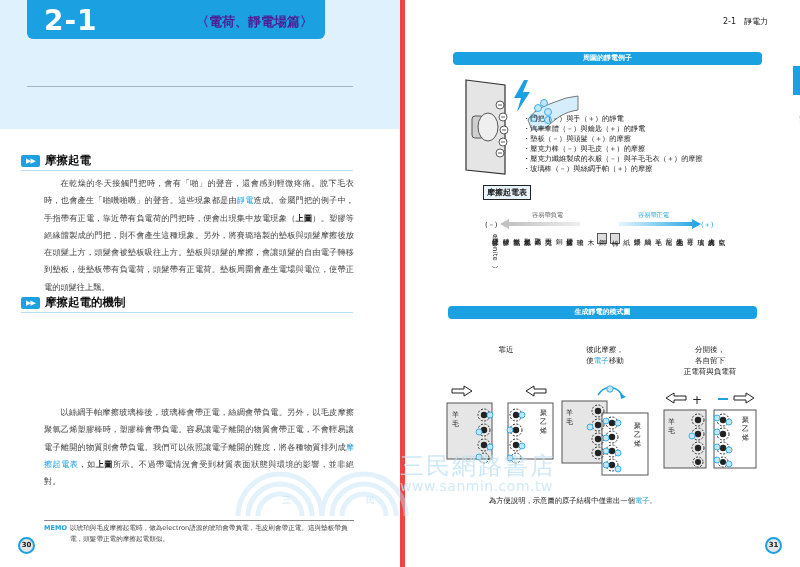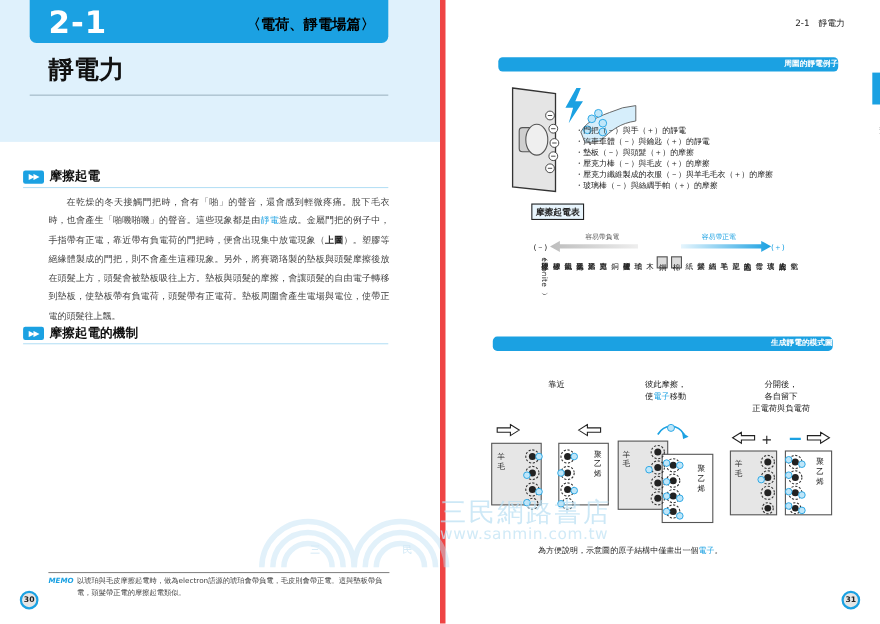--- a/index.html
+++ b/index.html
@@ -4,44 +4,44 @@
 <style>
   * { box-sizing: border-box; margin: 0; padding: 0; }
   html, body { width: 800px; height: 567px; overflow: hidden; background: #ffffff; }
   body { position: relative; font-family: "DejaVu Sans", "Liberation Sans", sans-serif; color: #222; }
   .page { position: absolute; top: 0; height: 567px; background: #fff; }
   #left-page { left: 0; width: 400px; }
   #right-page { left: 400px; width: 413px; border-left: 5px solid #ef4444; }
 
   
   .intro-band { position: absolute; left: 0; top: 0; width: 400px; height: 129px; background: #dff1fc; }
-  .section-bar { position: absolute; left: 27px; top: 0; width: 326px; height: 39px; background: #1ba1e2; border-radius: 0 0 6px 6px; }
+  .section-bar { position: absolute; left: 27px; top: 0; width: 298px; height: 39px; background: #1ba1e2; border-radius: 0 0 6px 6px; }
   .section-num { position: absolute; left: 17px; top: 4px; font-size: 28px; font-weight: bold; color: #fff; letter-spacing: 1px; }
-  .section-sub { position: absolute; right: 12px; top: 13px; font-size: 13px; font-weight: bold; color: #000000; }
+  .section-sub { position: absolute; right: 12px; top: 13px; font-size: 13px; font-weight: bold; color: #4c1d95; }
   .page-title { position: absolute; left: 44px; top: 48px; font-size: 23px; font-weight: bold; color: #111; }
   .title-rule { position: absolute; left: 27px; top: 86px; width: 326px; height: 1px; background: #9fb6c4; }
   .intro-text { position: absolute; left: 44px; top: 98px; width: 312px; font-size: 8.3px; line-height: 19px; color: #333; }
 
   .h2 { position: absolute; left: 21px; width: 332px; height: 18px; border-bottom: 1px solid #b7e0f5; }
   .h2 .badge { position: absolute; left: 0; top: 2px; width: 19px; height: 12px; background: #1ba1e2; border-radius: 2px; color: #fff; font-size: 7px; text-align: center; line-height: 12px; letter-spacing: -1px; }
   .h2 .txt { position: absolute; left: 24px; top: 0; font-size: 11.5px; font-weight: bold; color: #111; }
   .para { position: absolute; left: 44px; width: 310px; font-size: 8.2px; line-height: 17.3px; color: #444; text-align: justify; }
   .para .hl { color: #1ba1e2; }
   .para b { color: #222; }
 
   .memo-rule { position: absolute; left: 44px; top: 520px; width: 310px; height: 1px; background: #888; }
-  .memo-label { position: absolute; left: 44px; top: 524px; font-size: 6.5px; font-weight: bold; color: #1ba1e2; font-style: italic; }
+  .memo-label { position: absolute; left: 44px; top: 524px; font-size: 6.5px; font-weight: bold; color: #1ba1e2; }
   .memo-text { position: absolute; left: 70px; top: 523px; width: 285px; font-size: 6.6px; line-height: 11px; color: #444; }
   .page-num { position: absolute; width: 17px; height: 17px; border: 2px solid #1ba1e2; border-radius: 50%; font-size: 7px; font-weight: bold; text-align: center; line-height: 13px; color: #222; background: #e5e5e5; }
 
   
   .run-head { position: absolute; right: 45px; top: 16px; font-size: 8px; color: #222; }
   .chapter-tab { position: absolute; right: 0; top: 66px; width: 20px; height: 29px; background: #1ba1e2; color: #fff; font-size: 6.5px; text-align: center; line-height: 9px; padding-top: 1px; }
   .chapter-label { position: absolute; right: 4px; top: 101px; width: 12px; font-size: 7.5px; font-weight: bold; line-height: 10px; color: #222; text-align: center; }
-  .fig-bar { position: absolute; left: 48px; width: 309px; height: 13px; background: #1ba1e2; border-radius: 4px; color: #fff; font-size: 7px; font-weight: bold; text-align: right; line-height: 13px; }
+  .fig-bar { position: absolute; left: 48px; width: 309px; height: 13px; background: #1ba1e2; border-radius: 4px; color: #fff; font-size: 7px; font-weight: bold; text-align: center; line-height: 13px; }
 
   .ex-list { position: absolute; left: 118px; top: 114px; font-size: 7.2px; line-height: 10px; color: #222; list-style: none; }
   .ex-list li::before { content: "・"; }
 
   .tribo-title { position: absolute; left: 483px; top: 185px; border: 1.5px solid #222; padding: 1px 3px; font-size: 8px; font-weight: bold; background: #e8f5fd; }
   .tribo-neg-label { position: absolute; left: 532px; top: 211px; font-size: 6.2px; color: #555; }
   .tribo-pos-label { position: absolute; left: 638px; top: 211px; font-size: 6.2px; color: #1ba1e2; }
   .tribo-neg-end { position: absolute; left: 485px; top: 220px; font-size: 7px; color: #222; }
   .tribo-pos-end { position: absolute; left: 701px; top: 220px; font-size: 7px; color: #1ba1e2; }
   .arrow-neg { position: absolute; left: 500px; top: 219px; width: 80px; height: 10px; }
@@ -61,34 +61,36 @@
 </style>
 </head>
 <body>
 
 <div id="left-page" class="page">
   <div class="intro-band"></div>
   <div class="section-bar">
     <span class="section-num">2-1</span>
     <span class="section-sub">〈電荷、靜電場篇〉</span>
   </div>
-  <div class="page-title">靜電力</div>
   <div class="title-rule"></div>
 
   <div class="h2" style="top:153px">
     <span class="badge">▶▶</span>
     <span class="txt">摩擦起電</span>
   </div>
   <div class="para" style="top:175px; text-indent:2em">
     <span>在乾燥的冬天接觸門把時，會有「啪」的聲音，還會感到輕微疼痛。脫下毛衣時，也會產生「啪嘰啪嘰」的聲音。這些現象都是由</span><span class="hl">靜電</span><span>造成。金屬門把的例子中，手指帶有正電，靠近帶有負電荷的門把時，便會出現集中放電現象（</span><b>上圖</b><span>）。塑膠等絕緣體製成的門把，則不會產生這種現象。另外，將賽璐珞製的墊板與頭髮摩擦後放在頭髮上方，頭髮會被墊板吸往上方。墊板與頭髮的摩擦，會讓頭髮的自由電子轉移到墊板，使墊板帶有負電荷，頭髮帶有正電荷。墊板周圍會產生電場與電位，使帶正電的頭髮往上飄。</span>
   </div>
 
   <div class="h2" style="top:295px">
     <span class="badge">▶▶</span>
     <span class="txt">摩擦起電的機制</span>
+  </div>
+  <div class="para" style="top:404px; text-indent:2em">
+    <span>以絲綢手帕摩擦玻璃棒後，玻璃棒會帶正電，絲綢會帶負電。另外，以毛皮摩擦聚氯乙烯塑膠棒時，塑膠棒會帶負電。容易讓電子離開的物質會帶正電，不會輕易讓電子離開的物質則會帶負電。我們可以依照讓電子離開的難度，將各種物質排列成</span><span class="hl">摩擦起電表</span><span>，如</span><b>上圖</b><span>所示。不過帶電情況會受到材質表面狀態與環境的影響，並非絕對。</span>
   </div>
 
   <div class="memo-rule"></div>
   <div class="memo-label">MEMO</div>
   <div class="memo-text">以琥珀與毛皮摩擦起電時，做為electron語源的琥珀會帶負電，毛皮則會帶正電。這與墊板帶負電，頭髮帶正電的摩擦起電類似。</div>
   <div class="page-num" style="left:18px; top:537px">30</div>
 </div>
 
 <div id="right-page" class="page">
   <div class="run-head">2-1　靜電力</div>

